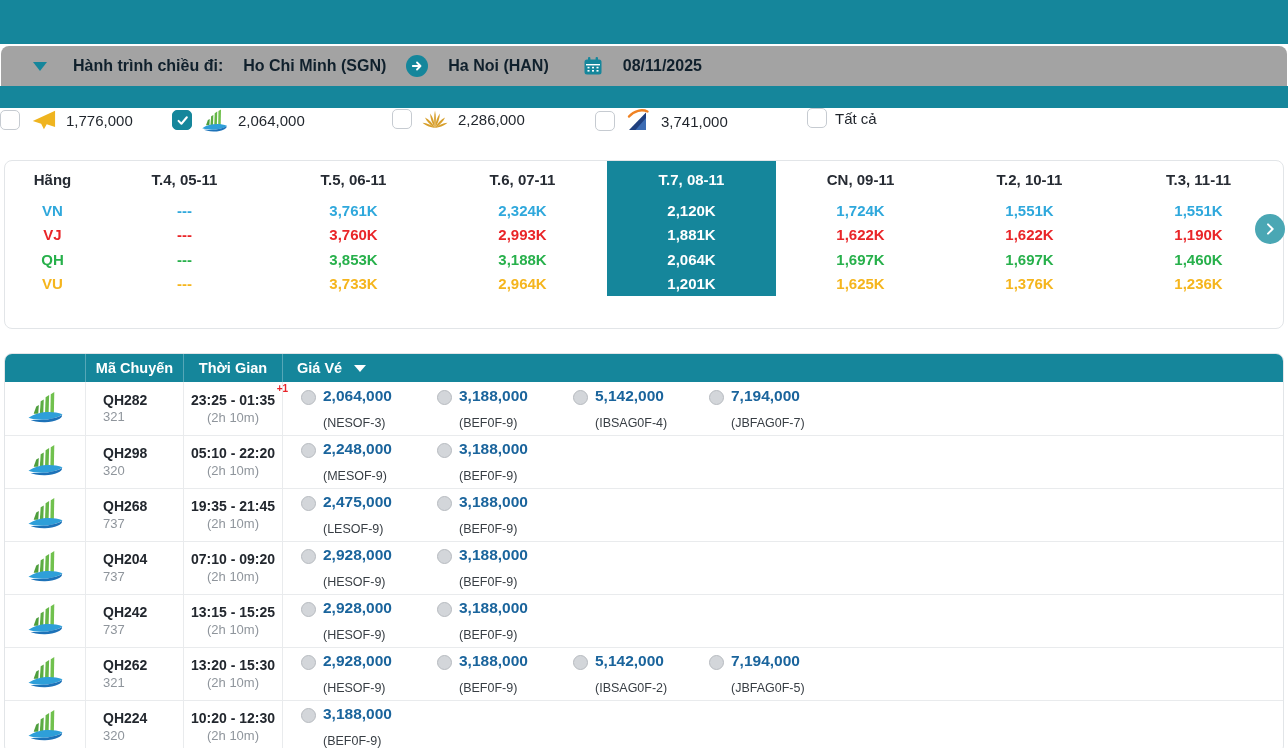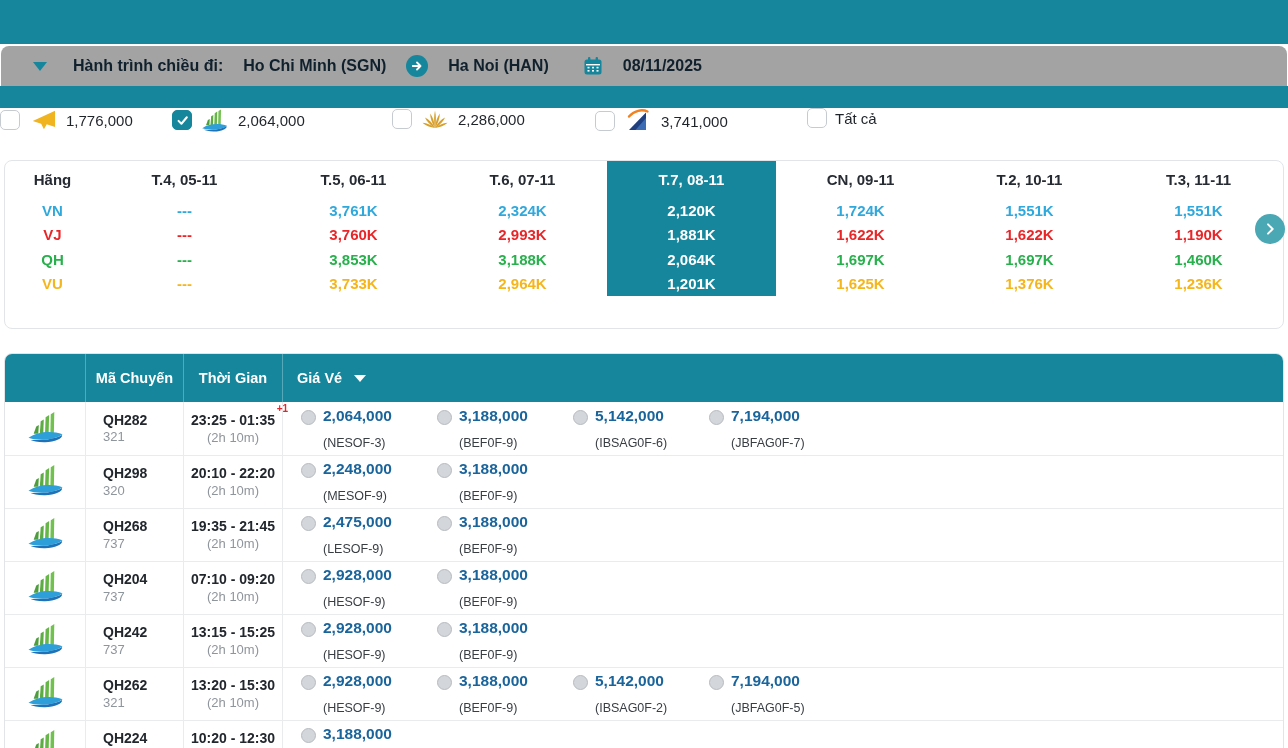--- a/index.html
+++ b/index.html
@@ -37,21 +37,21 @@
   .m-head { color:#262b33; }
   .m-sel { background:#15869B; color:#fff !important; height:100%; display:flex; align-items:center;
     justify-content:center; }
   .c-vn{ color:#2FA8DC; } .c-vj{ color:#E92528; } .c-qh{ color:#27B04B; } .c-vu{ color:#F5B51D; }
   .next-btn { position:absolute; top:214px; right:3px; width:30px; height:30px; border-radius:50%;
     background:#4AA7B4; border:none; display:flex; align-items:center; justify-content:center;
     cursor:pointer; z-index:5; }
 
   
   .flights-card { margin:24px 4px 0; border:1px solid #e2e5e8; border-radius:8px; overflow:hidden; background:#fff; }
-  .t-head { background:#15869B; height:48px; display:grid; grid-template-columns:80px 98px 99px 1fr;
+  .t-head { background:#15869B; height:28px; display:grid; grid-template-columns:80px 98px 99px 1fr;
     align-items:center; color:#fff; font-size:14.5px; font-weight:700; }
   .t-head .hc { height:100%; display:flex; align-items:center; justify-content:center; }
   .t-head .hc.b { border-left:1px solid rgba(255,255,255,.28); }
   .t-head .hc.price { justify-content:flex-start; padding-left:14px; gap:12px; }
   .sort-caret { width:0; height:0; border-left:6px solid transparent; border-right:6px solid transparent;
     border-top:7px solid #fff; }
   .t-row { display:grid; grid-template-columns:80px 98px 99px 1fr; border-top:1px solid #e9ebed;
     height:53px; }
   .t-cell { display:flex; flex-direction:column; align-items:center; justify-content:center;
     border-left:1px solid #e9ebed; line-height:1.25; }
@@ -266,21 +266,21 @@
         <span class="radio"></span>
         <span>
             <div class="fare-price">3,188,000</div>
             <div class="fare-class">(BEF0F-9)</div>
           </span>
       </div>
       <div class="fare">
         <span class="radio"></span>
         <span>
             <div class="fare-price">5,142,000</div>
-            <div class="fare-class">(IBSAG0F-6)</div>
+            <div class="fare-class">(IBSAG0F-4)</div>
           </span>
       </div>
       <div class="fare">
         <span class="radio"></span>
         <span>
             <div class="fare-price">7,194,000</div>
             <div class="fare-class">(JBFAG0F-7)</div>
           </span>
       </div>
     </div>
@@ -290,21 +290,21 @@
     <div class="t-cell logo">
       <span><svg width="42" height="33" viewBox="0 0 40 32">
             <use href="#bamboo"></use>
           </svg></span>
     </div>
     <div class="t-cell code">
       <span class="fc">QH298</span>
       <span class="sub">320</span>
     </div>
     <div class="t-cell">
-      <span class="fc">20:10 - 22:20</span>
+      <span class="fc">05:10 - 22:20</span>
       <span class="sub">(2h 10m)</span>
     </div>
     <div class="t-cell fares">
       <div class="fare">
         <span class="radio"></span>
         <span>
             <div class="fare-price">2,248,000</div>
             <div class="fare-class">(MESOF-9)</div>
           </span>
       </div>

